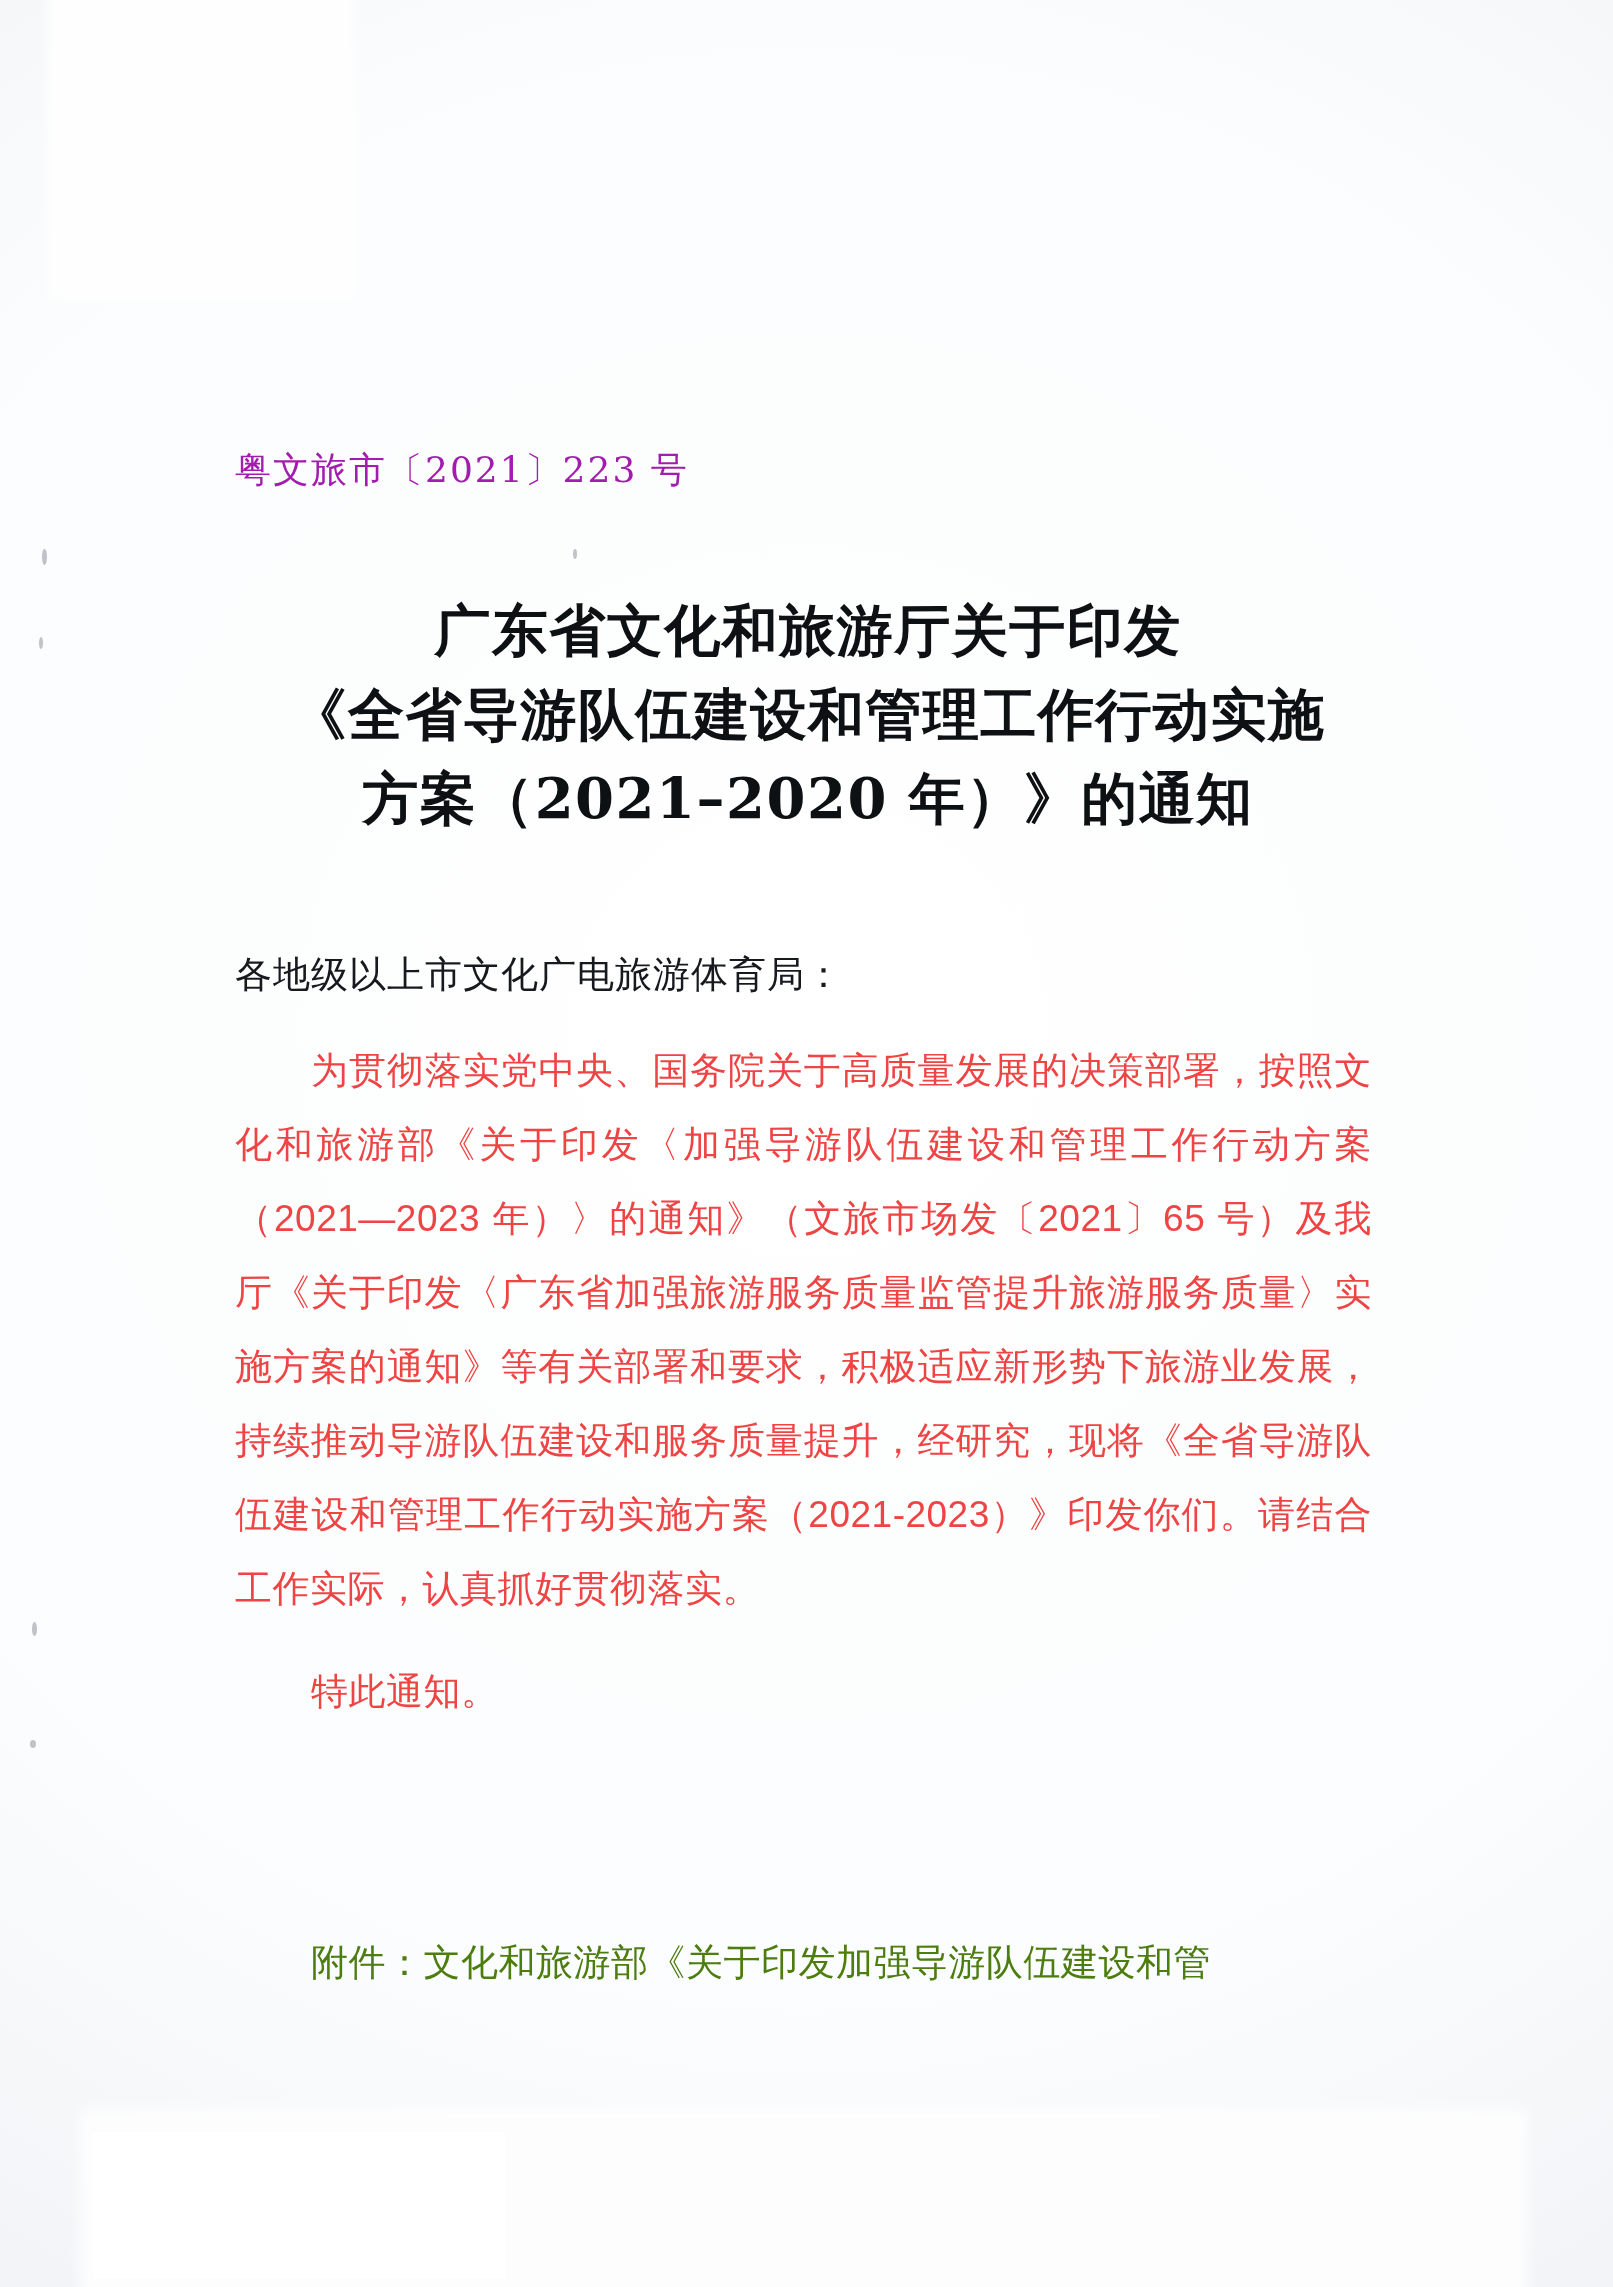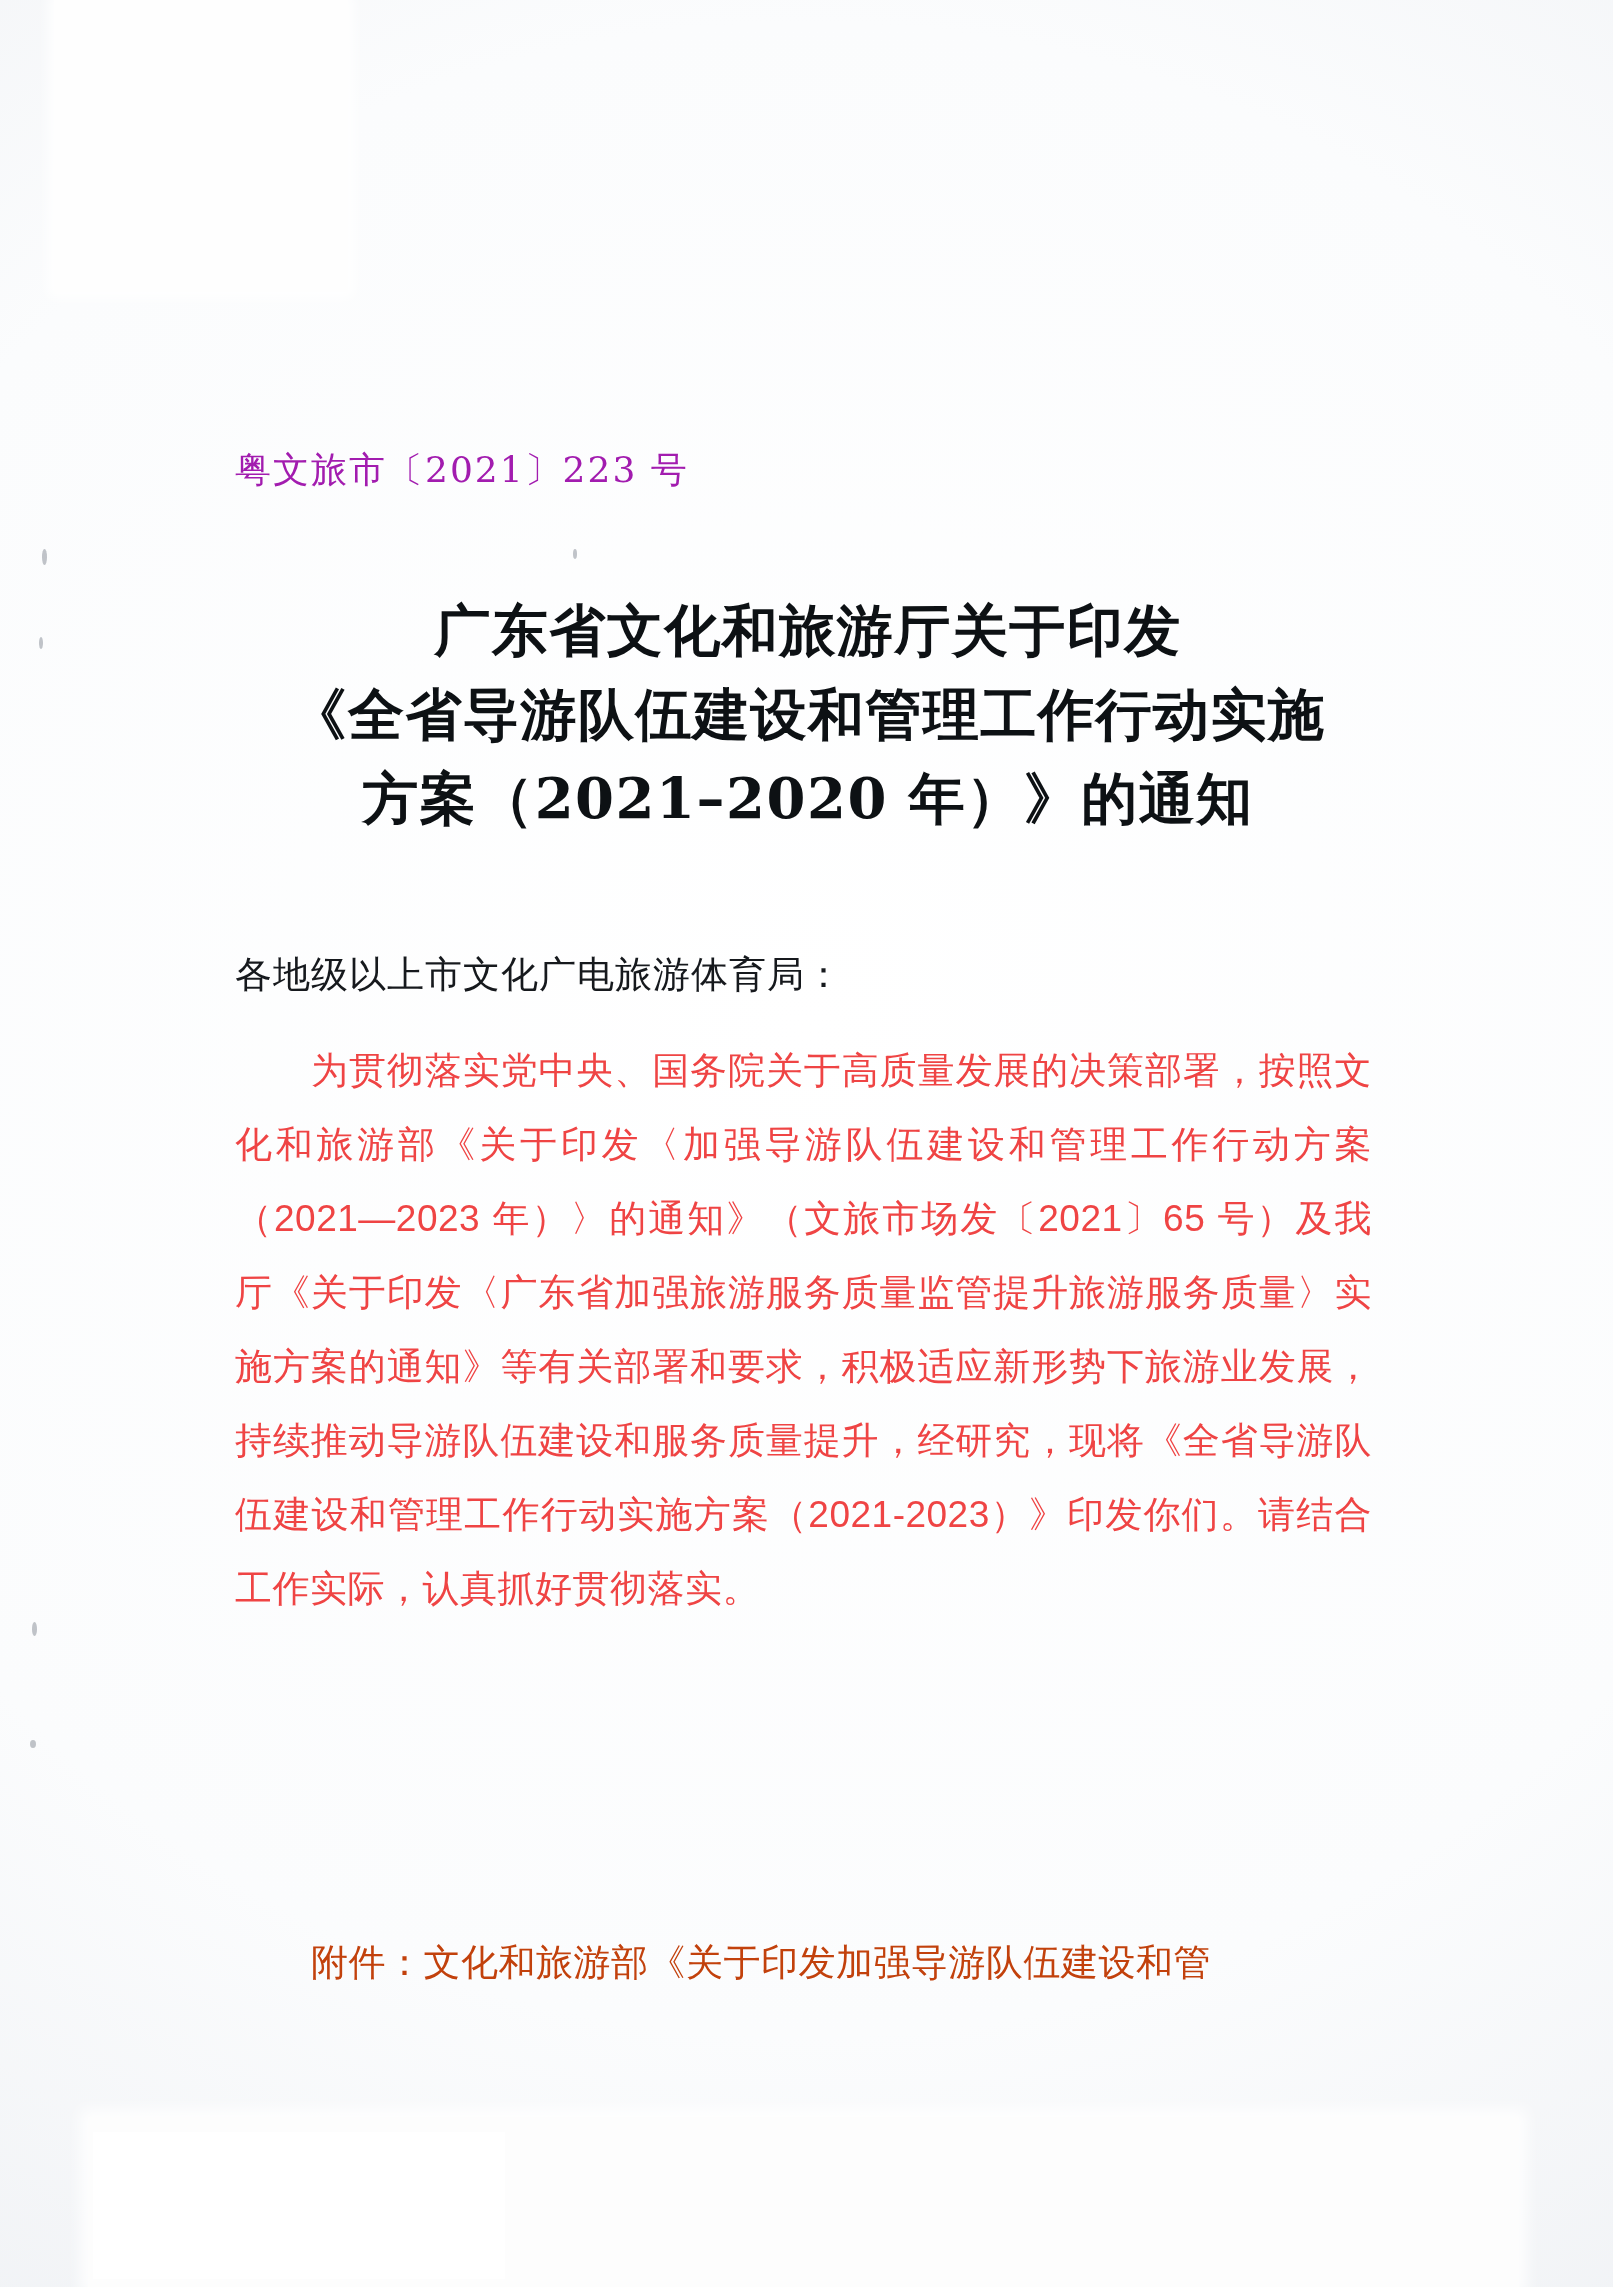--- a/index.html
+++ b/index.html
@@ -126,21 +126,21 @@
   }
 
   .attachment {
     position: absolute;
     left: 235px;
     top: 1926px;
     width: 1157px;
     font-family: "DejaVu Serif", serif;
     font-size: 37px;
     line-height: 74px;
-    color: #c2410c;
+    color: #4d7c0f;
     letter-spacing: 0.5px;
     text-indent: 76px;
     white-space: nowrap;
   }
 </style>
 </head>
 <body>
 
 <div class="page"></div>
 
@@ -161,18 +161,19 @@
   <div class="title-block">
     <div class="title-line">广东省文化和旅游厅关于印发</div>
     <div class="title-line">《全省导游队伍建设和管理工作行动实施</div>
     <div class="title-line">方案（2021–2020 年）》的通知</div>
   </div>
 
   <div class="salutation">各地级以上市文化广电旅游体育局：</div>
 
   <div class="body-block">
     <p class="para">为贯彻落实党中央、国务院关于高质量发展的决策部署，按照文化和旅游部《关于印发〈加强导游队伍建设和管理工作行动方案（2021—2023 年）〉的通知》（文旅市场发〔2021〕65 号）及我厅《关于印发〈广东省加强旅游服务质量监管提升旅游服务质量〉实施方案的通知》等有关部署和要求，积极适应新形势下旅游业发展，持续推动导游队伍建设和服务质量提升，经研究，现将《全省导游队伍建设和管理工作行动实施方案（2021-2023）》印发你们。请结合工作实际，认真抓好贯彻落实。</p>
+    <p class="para last-line-left">特此通知。</p>
   </div>
 
   <div class="attachment">附件：文化和旅游部《关于印发加强导游队伍建设和管</div>
 
 </div>
 
 
 </body></html>

